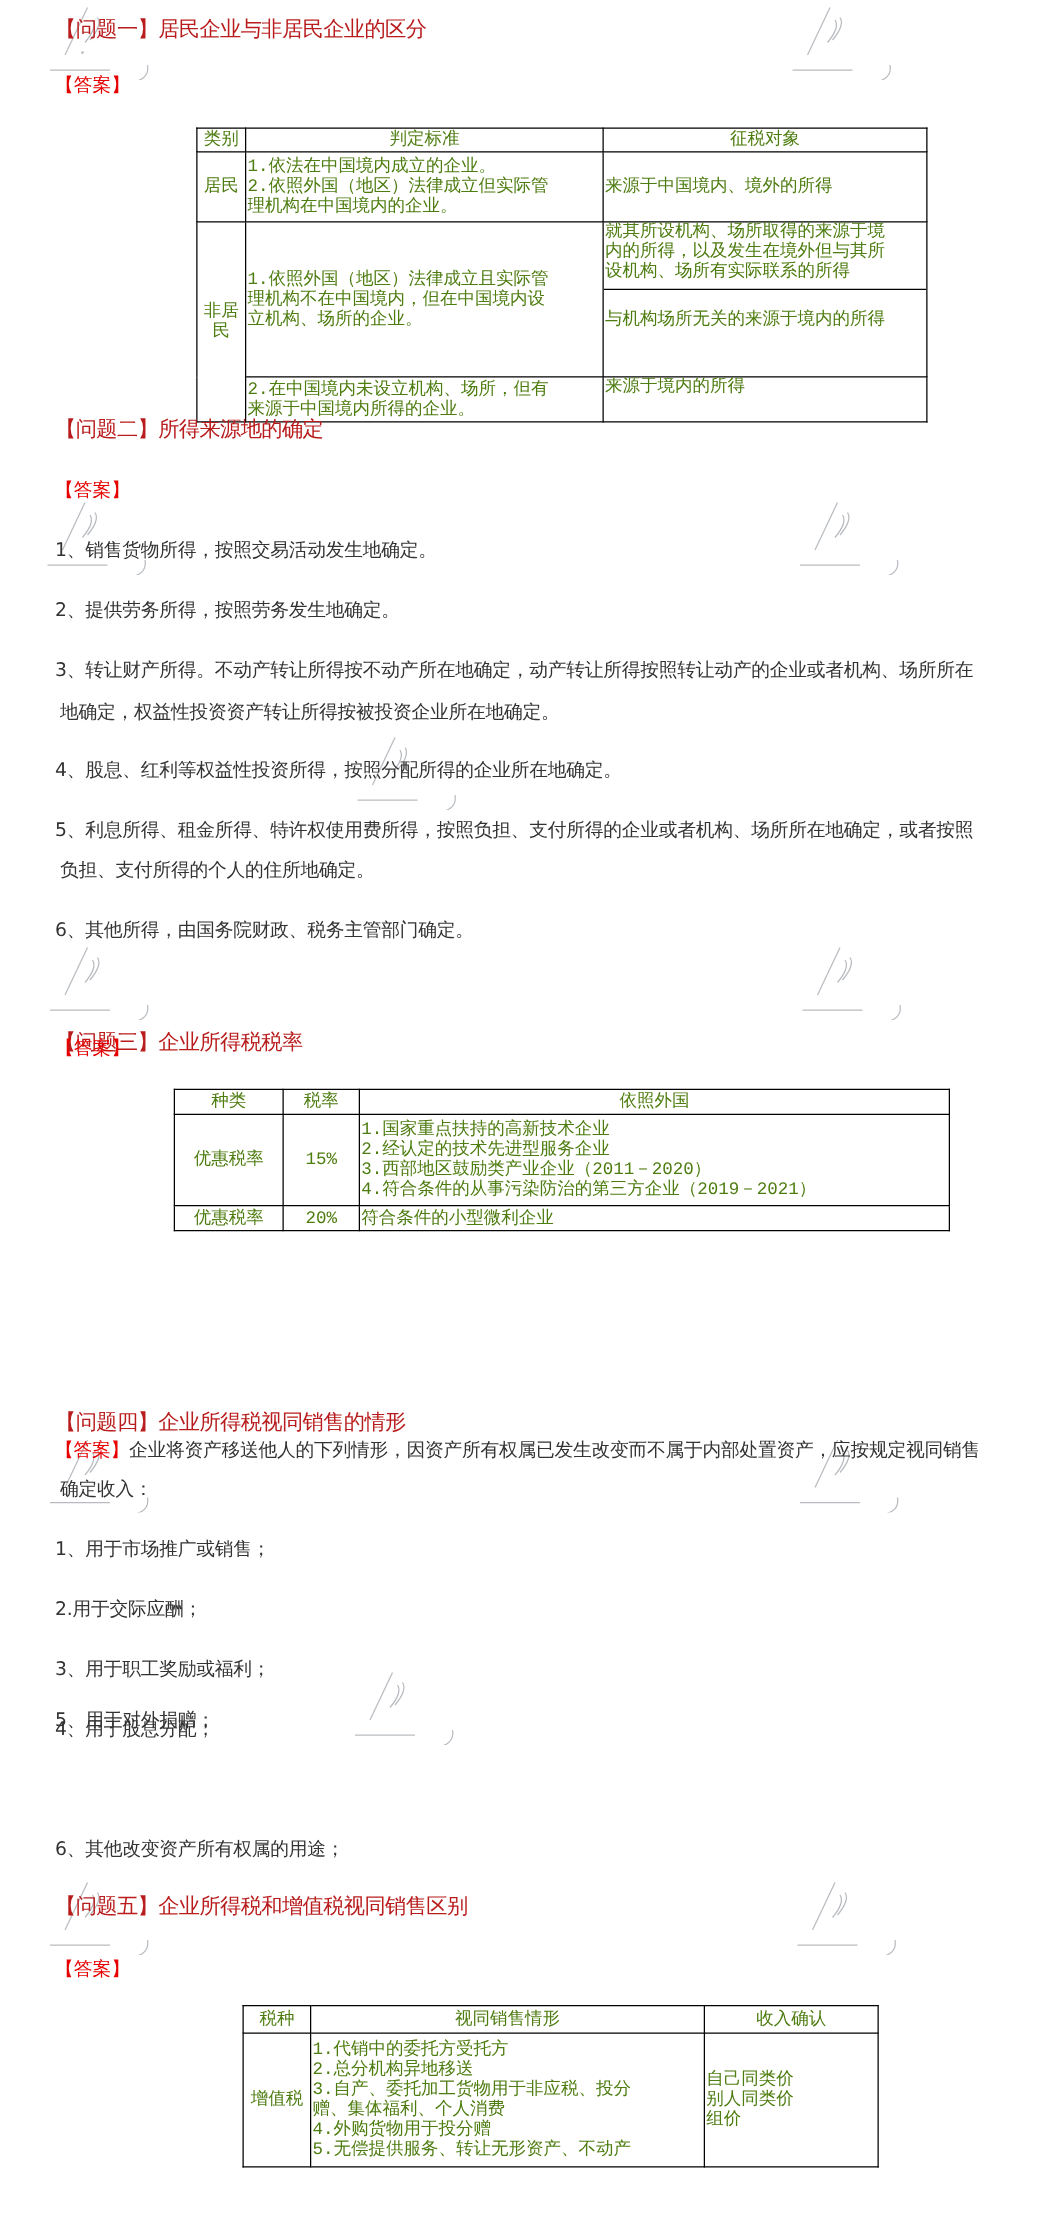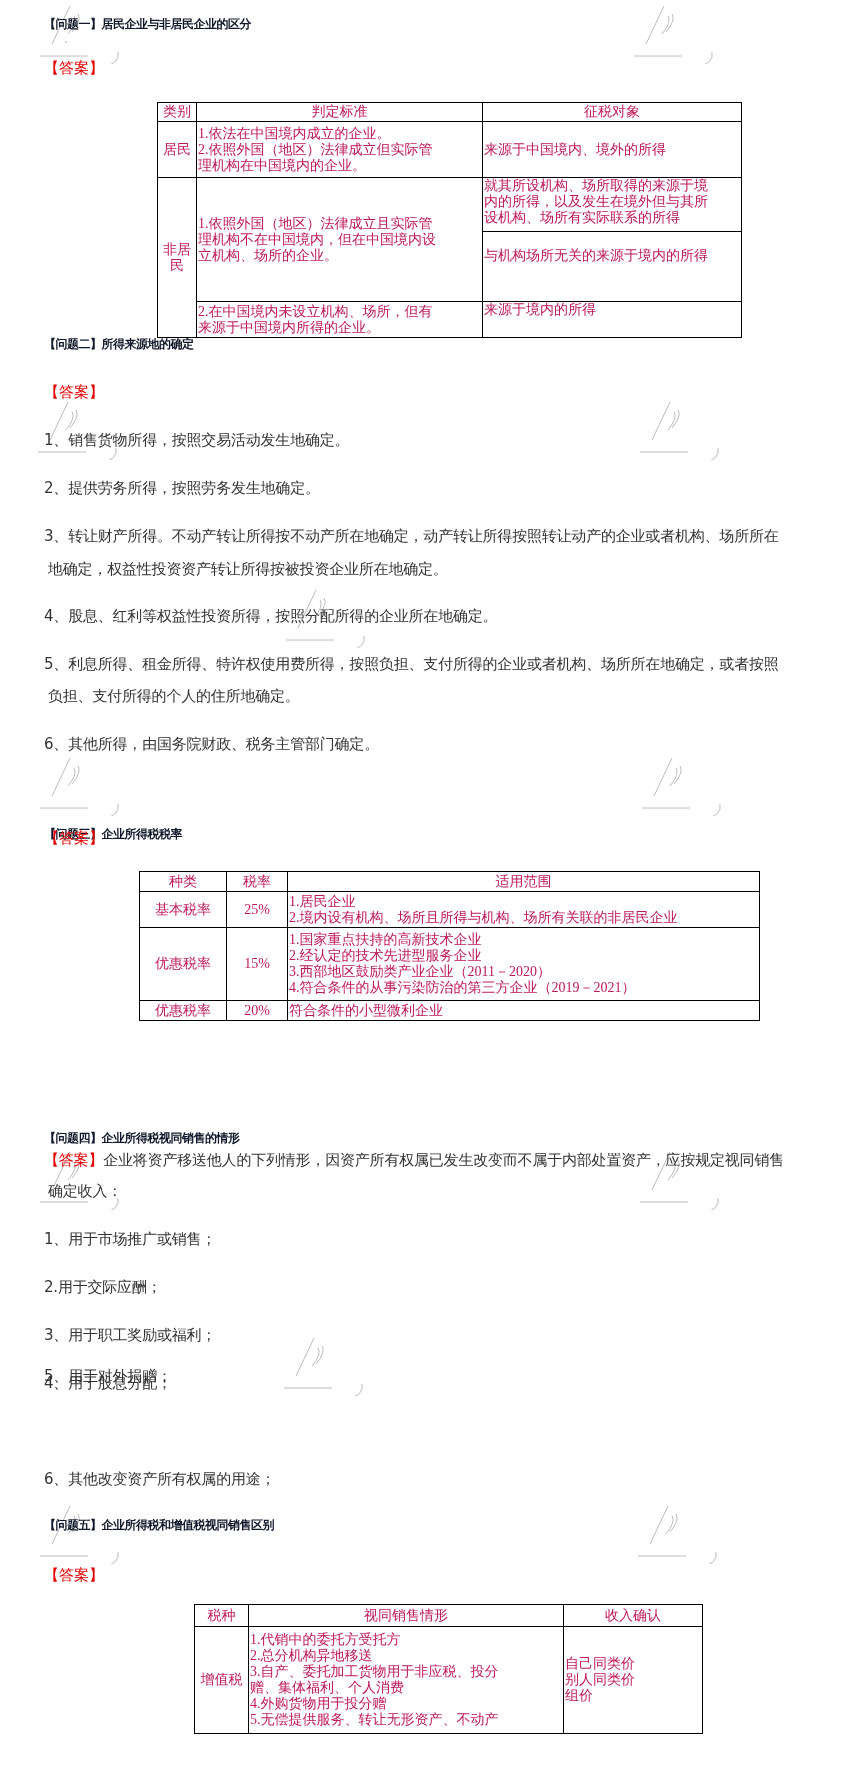--- a/index.html
+++ b/index.html
@@ -1,23 +1,23 @@
 <!DOCTYPE html>
 <html><head>
 <meta charset="utf-8">
 <style>
   html, body { margin: 0; padding: 0; background: #ffffff; }
   body { width: 850px; height: 1780px; position: relative; overflow: hidden;
          font-family: "DejaVu Sans", "Liberation Sans", sans-serif; color: #333333; }
-  .heading { position: absolute; left: 44px; font-size: 12px; font-weight: bold; color: #0f172a; line-height: 20px; white-space: nowrap; letter-spacing: -0.5px; }
+  .heading { position: absolute; left: 44px; font-size: 17px; font-weight: normal; color: #b91c1c; line-height: 20px; white-space: nowrap; letter-spacing: -0.5px; }
   .answer { position: absolute; left: 44px; font-size: 15px; color: #e60000; line-height: 20px; white-space: nowrap; }
   .para-line { position: absolute; font-size: 15px; color: #333333; line-height: 20px; white-space: nowrap; letter-spacing: -0.2px; }
   .indent { left: 44px; }
   .cont { left: 12px; margin-left: 36px; }
-  table.grid { position: absolute; border-collapse: collapse; font-family: Liberation Serif, serif; font-size: 14px; color: #be185d; table-layout: fixed; }
+  table.grid { position: absolute; border-collapse: collapse; font-family: Liberation Mono, monospace; font-size: 14px; color: #4d7c0f; table-layout: fixed; }
   table.grid td { border: 1.5px solid #000000; padding: 0 1px; vertical-align: middle; line-height: 16px; overflow: hidden; }
   table.grid td.c { text-align: center; }
   table.grid td.top { vertical-align: top; }
   .line { display: block; white-space: nowrap; }
   .wm { position: absolute; width: 90px; height: 60px; pointer-events: none; }
   .wm svg { width: 90px; height: 60px; }
   .split { border-top: 1.5px solid #000; }
 </style>
 </head>
 <body>
@@ -205,29 +205,21 @@
 <table class="grid" style="left:139px;top:871px;width:620px;">
   <colgroup>
       <col style="width:87px">
       <col style="width:61px">
       <col style="width:472px">
     </colgroup>
   <tbody>
       <tr style="height:20px">
     <td class="c">种类</td>
     <td class="c">税率</td>
-    <td class="c">适用范围</td>
-  </tr>
-  <tr style="height:36px">
-    <td class="c">基本税率</td>
-    <td class="c">25%</td>
-    <td>
-      <span class="line">1.居民企业</span>
-      <span class="line">2.境内设有机构、场所且所得与机构、场所有关联的非居民企业</span>
-    </td>
+    <td class="c">依照外国</td>
   </tr>
   <tr style="height:73px">
     <td class="c">优惠税率</td>
     <td class="c">15%</td>
     <td>
       <span class="line">1.国家重点扶持的高新技术企业</span>
       <span class="line">2.经认定的技术先进型服务企业</span>
       <span class="line">3.西部地区鼓励类产业企业（2011－2020）</span>
       <span class="line">4.符合条件的从事污染防治的第三方企业（2019－2021）</span>
     </td>

